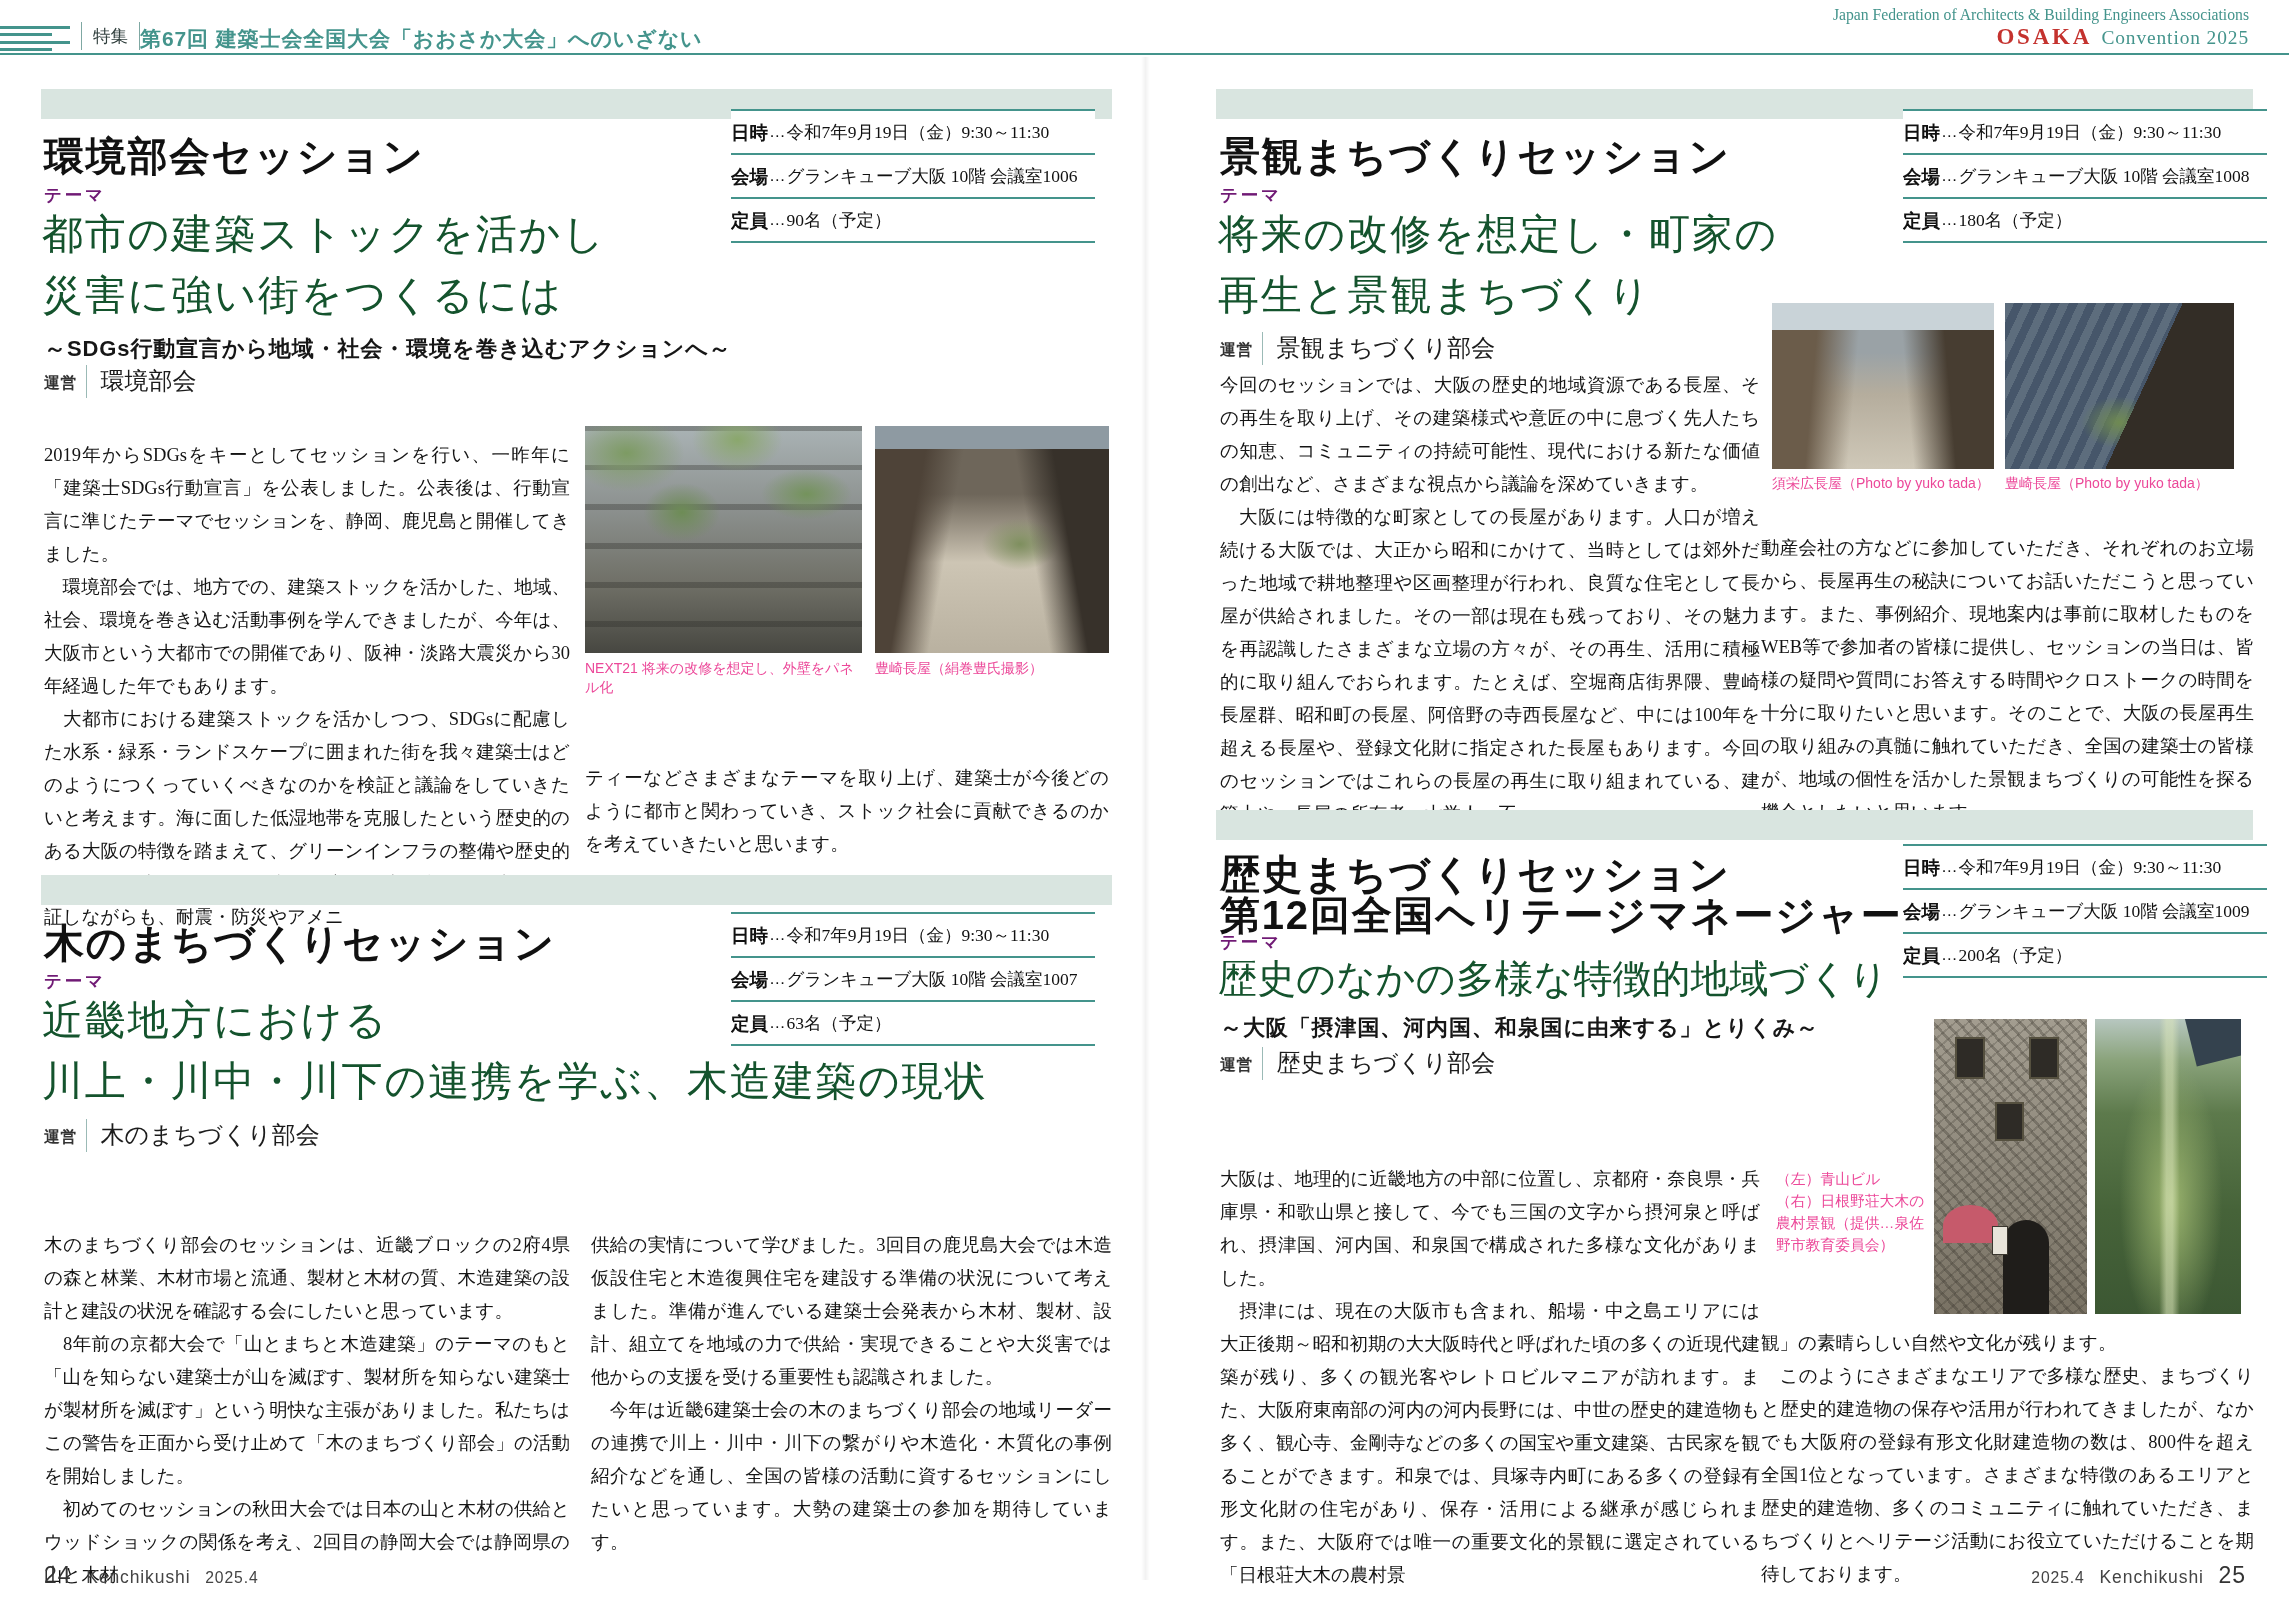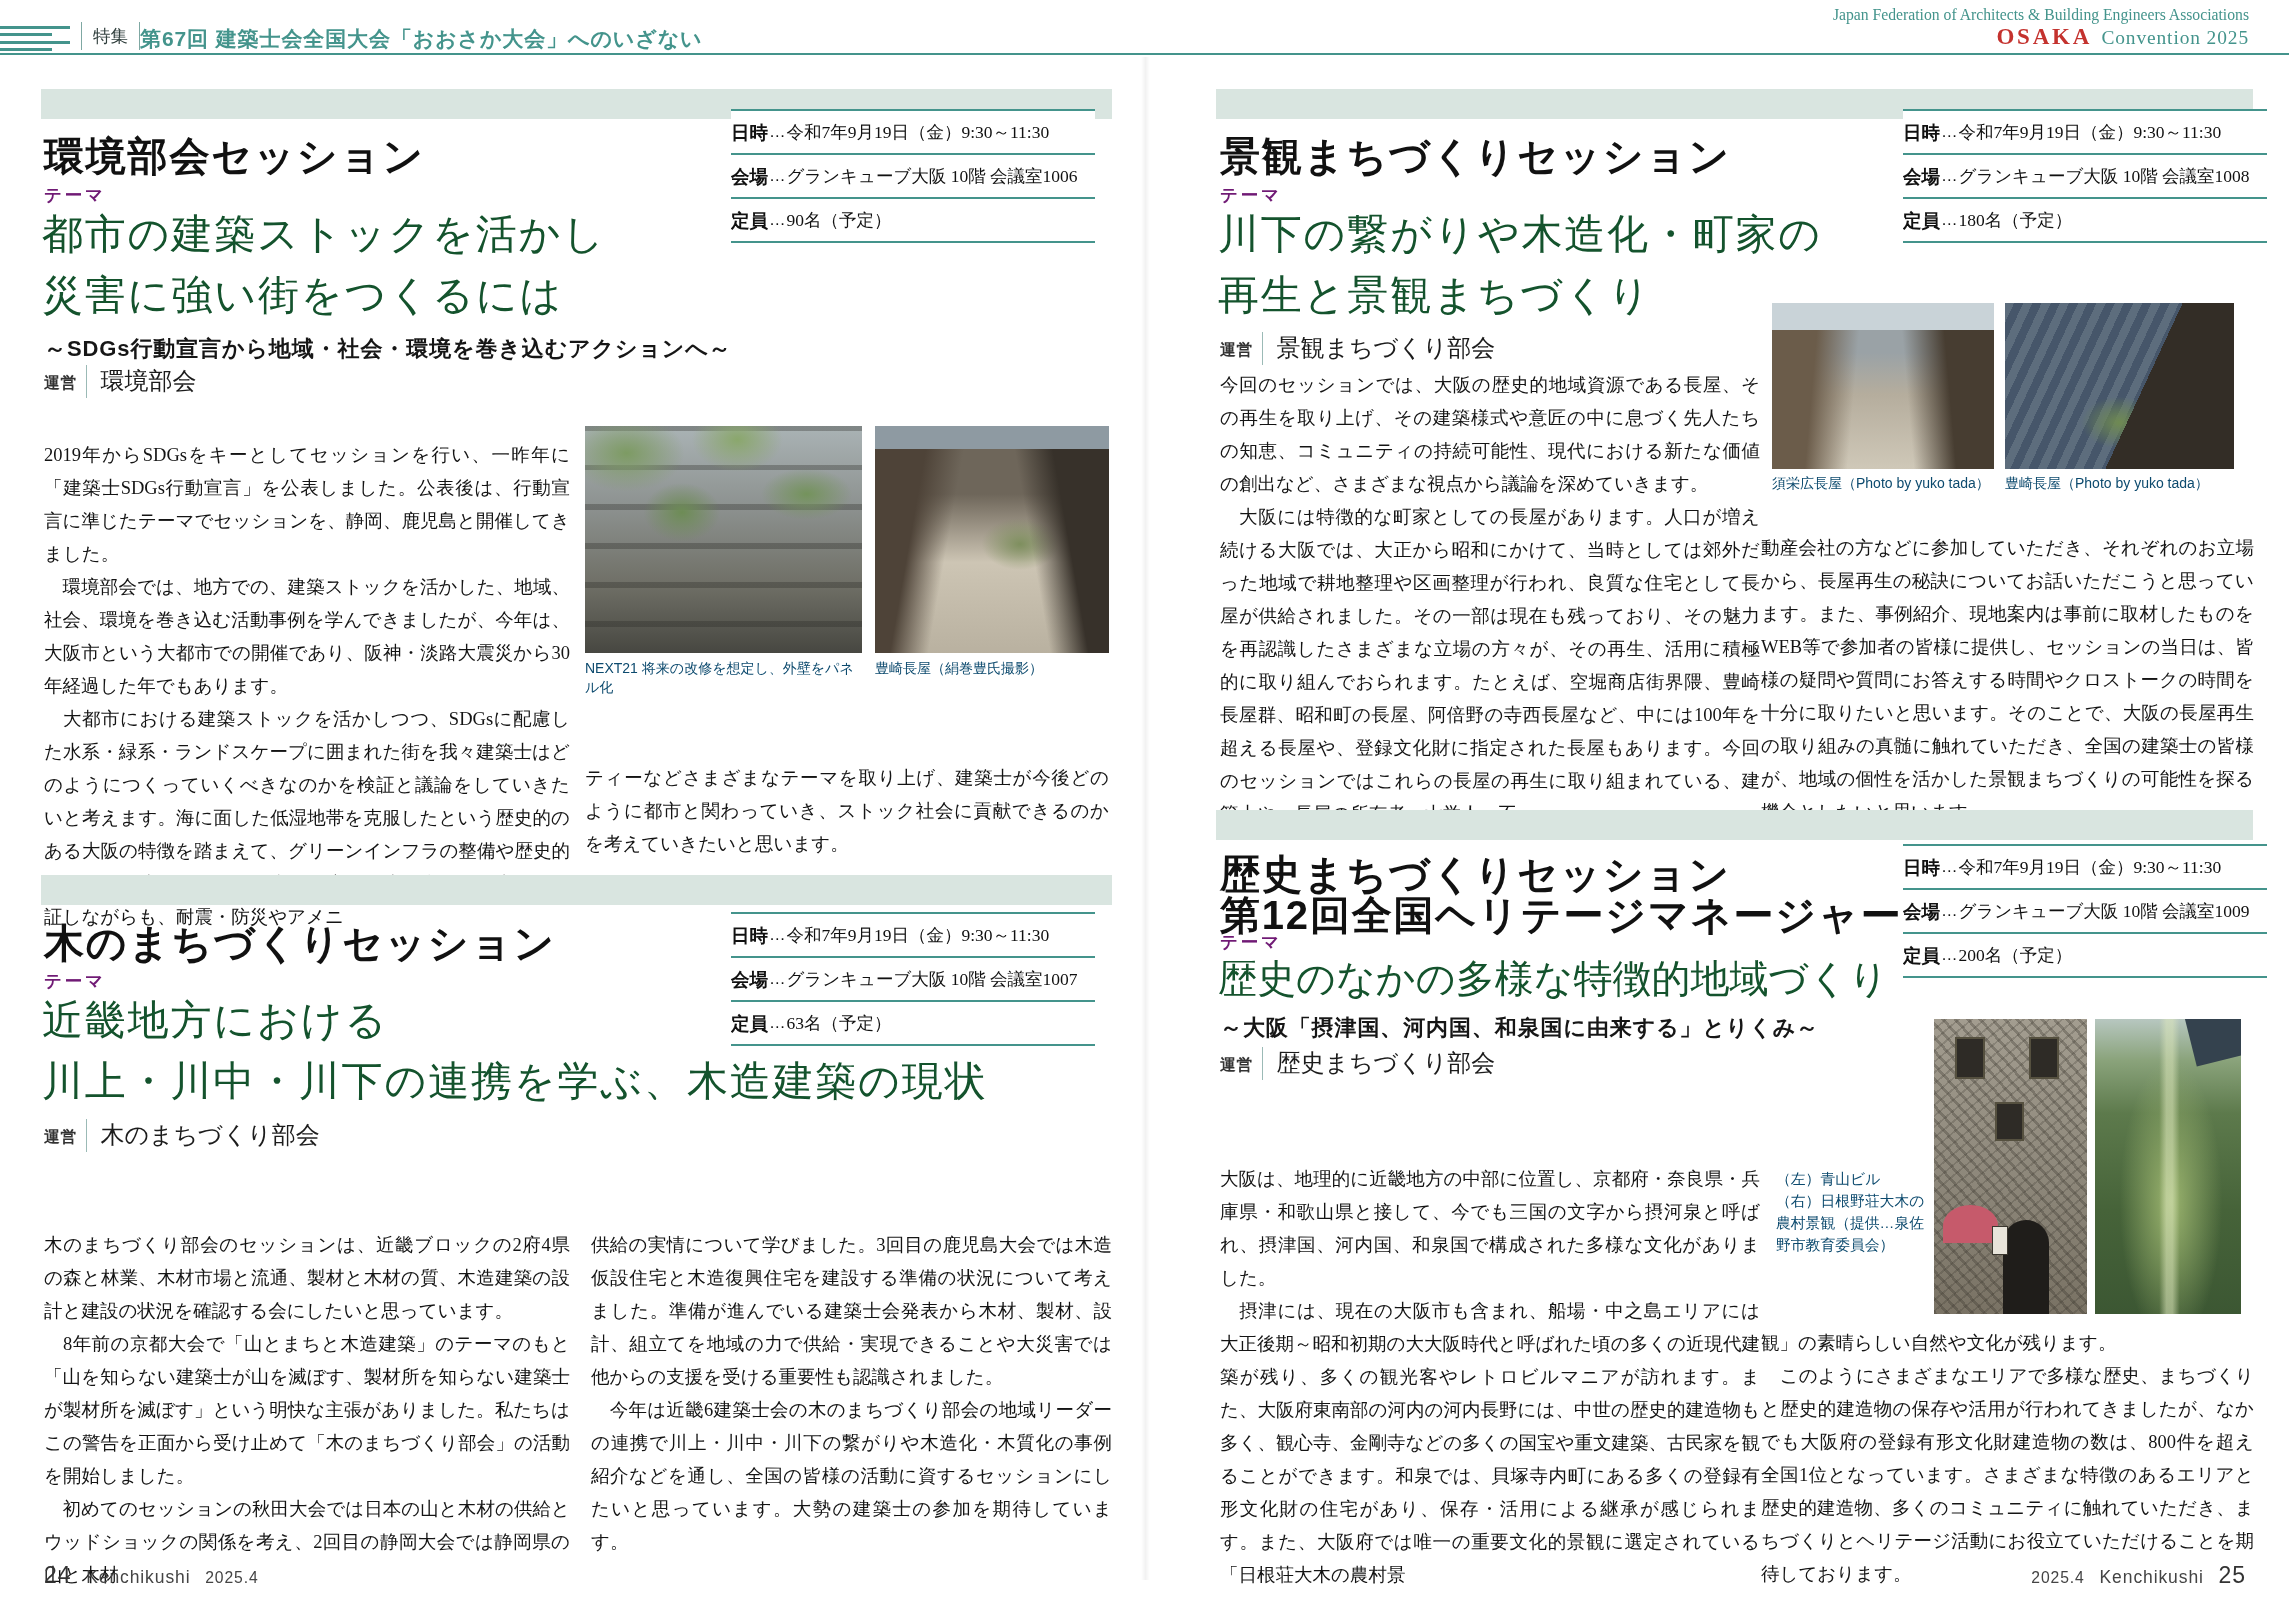--- a/index.html
+++ b/index.html
@@ -36,21 +36,21 @@
   .infobox{position:absolute;width:364px;border-top:2.8px solid var(--teal);background:#fff}
   .irow{display:flex;align-items:center;height:42px;border-bottom:2.8px solid var(--teal);overflow:hidden}
   .ilab{font-weight:bold;font-size:18.5px;color:#111;flex:0 0 auto}
   .idots{font-size:16.6px;margin:0 0.9px;color:#111;flex:0 0 auto}
   .ival{font-family:"Liberation Serif",serif;font-size:17.5px;white-space:nowrap;color:#111}
   .bodycol{position:absolute;font-family:"Liberation Serif",serif;font-size:18.5px;line-height:33px;
     text-align:justify;color:#141414}
   .bodycol p{margin:0}
   
   .photo{position:absolute;overflow:hidden}
-  .cap{position:absolute;font-size:14px;color:#0c4a6e;line-height:19.4px}
+  .cap{position:absolute;font-size:14px;color:#ec4899;line-height:19.4px}
   .ph-next21{background:
     radial-gradient(83px 55px at 15% 12%,#7d9b63 0%,rgba(125,155,99,0) 70%),
     radial-gradient(65px 46px at 55% 6%,#8aa76c 0%,rgba(138,167,108,0) 70%),
     radial-gradient(55px 42px at 35% 38%,#6d8c55 0%,rgba(109,140,85,0) 70%),
     radial-gradient(65px 37px at 80% 30%,#74935c 0%,rgba(116,147,92,0) 70%),
     repeating-linear-gradient(180deg,rgba(40,40,36,.32) 0 5.5px,rgba(0,0,0,0) 5.5px 39px),
     linear-gradient(180deg,#aab3b5 0%,#8d9290 35%,#6f6f66 70%,#474741 100%)}
   .ph-toyosaki{background:
     linear-gradient(180deg,#8e9aa2 0 10%,rgba(0,0,0,0) 10%),
     linear-gradient(100deg,#4e4338 0 20%,rgba(0,0,0,0) 34%),
@@ -183,21 +183,21 @@
   <p>　初めてのセッションの秋田大会では日本の山と木材の供給とウッドショックの関係を考え、2回目の静岡大会では静岡県の山と木材</p>
 </div>
 <div class="bodycol" style="left:591px;top:1229px;width:521px">
   <p>供給の実情について学びました。3回目の鹿児島大会では木造仮設住宅と木造復興住宅を建設する準備の状況について考えました。準備が進んでいる建築士会発表から木材、製材、設計、組立てを地域の力で供給・実現できることや大災害では他からの支援を受ける重要性も認識されました。</p>
   <p>　今年は近畿6建築士会の木のまちづくり部会の地域リーダーの連携で川上・川中・川下の繋がりや木造化・木質化の事例紹介などを通し、全国の皆様の活動に資するセッションにしたいと思っています。大勢の建築士の参加を期待しています。</p>
 </div>
 
 <div class="band" style="left:1216px;top:89px;width:1037px"></div>
 <div class="sname" style="left:1220px;top:129px">景観まちづくりセッション</div>
 <div class="slabel" style="left:1220px;top:183px">テーマ</div>
-<div class="btitle" style="left:1218px;top:207px">川下の繋がりや木造化・町家の</div>
+<div class="btitle" style="left:1218px;top:207px">将来の改修を想定し・町家の</div>
 <div class="btitle" style="left:1218px;top:268px">再生と景観まちづくり</div>
 <div class="op" style="left:1220px;top:332px">
   <span class="oplab">運営</span>
   <span class="opvals">
     <span class="opval">景観まちづくり部会</span>
   </span>
 </div>
 <div class="infobox" style="left:1903px;top:109px">
   <div class="irow">
     <span class="ilab">日時</span>

